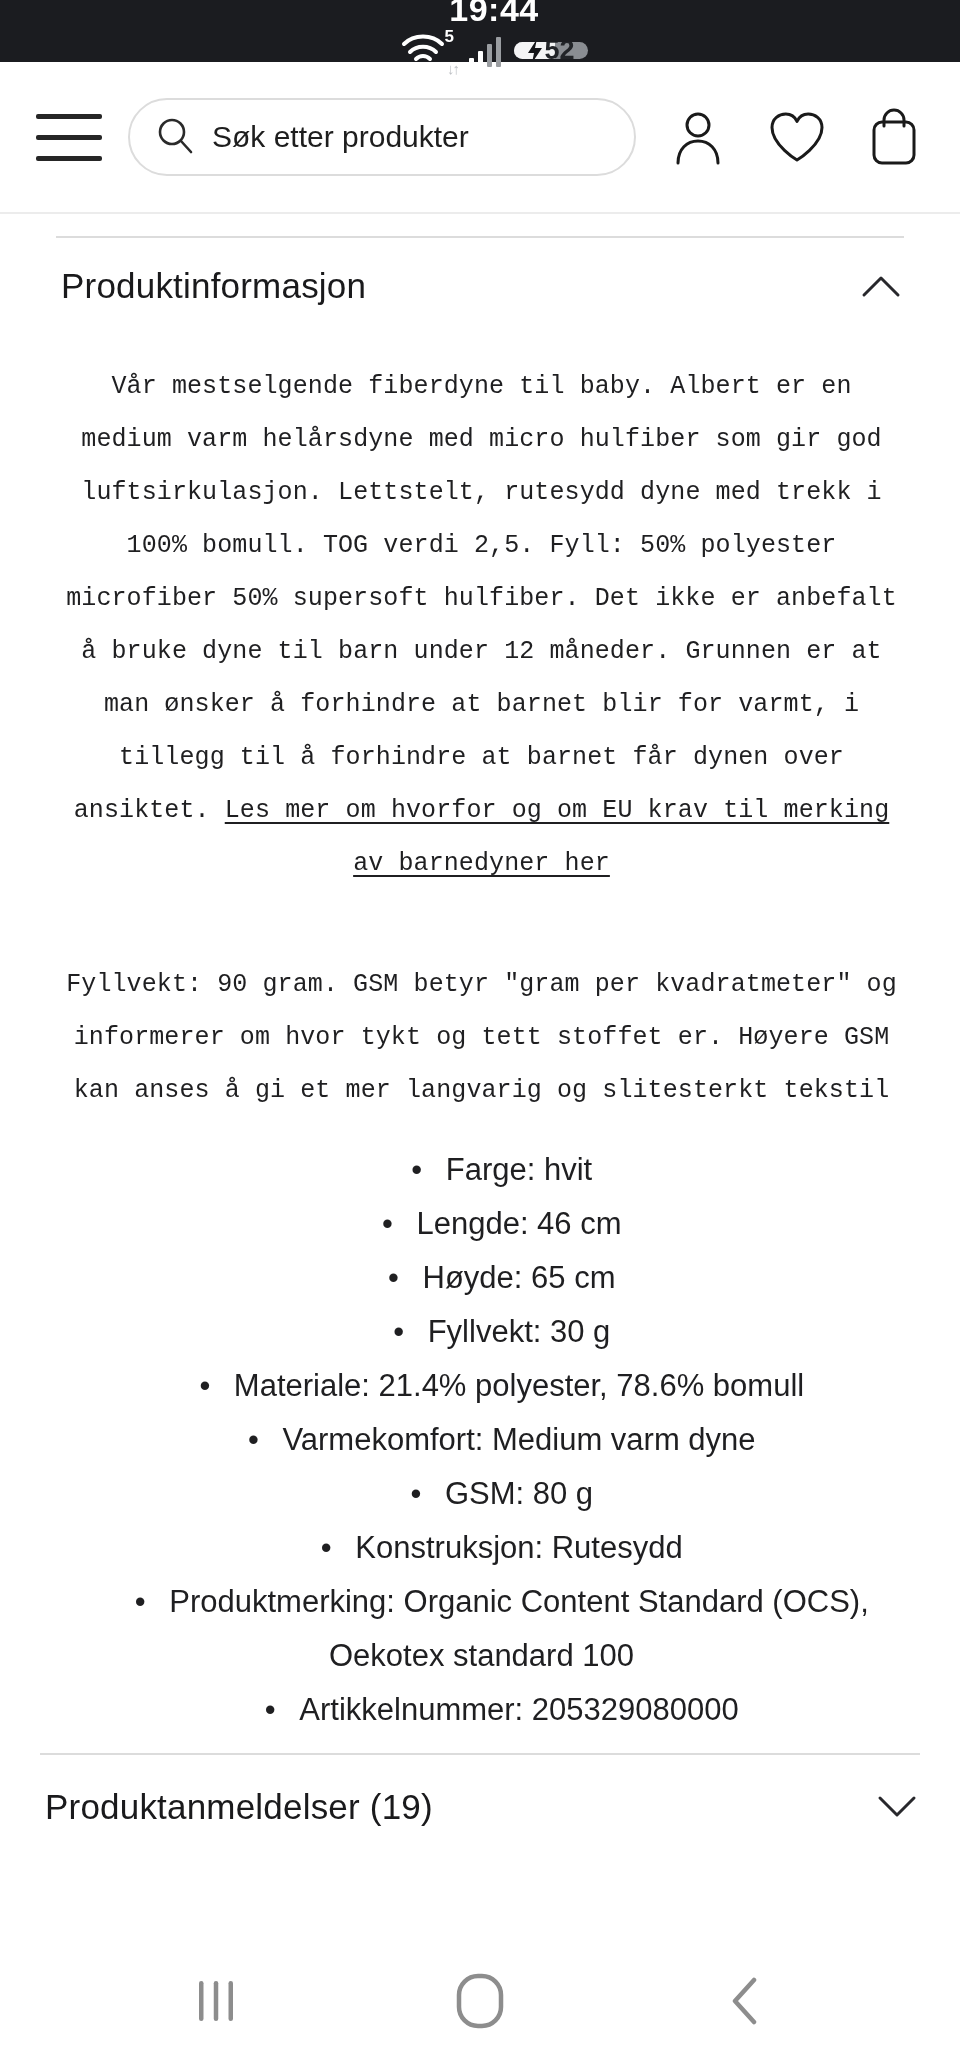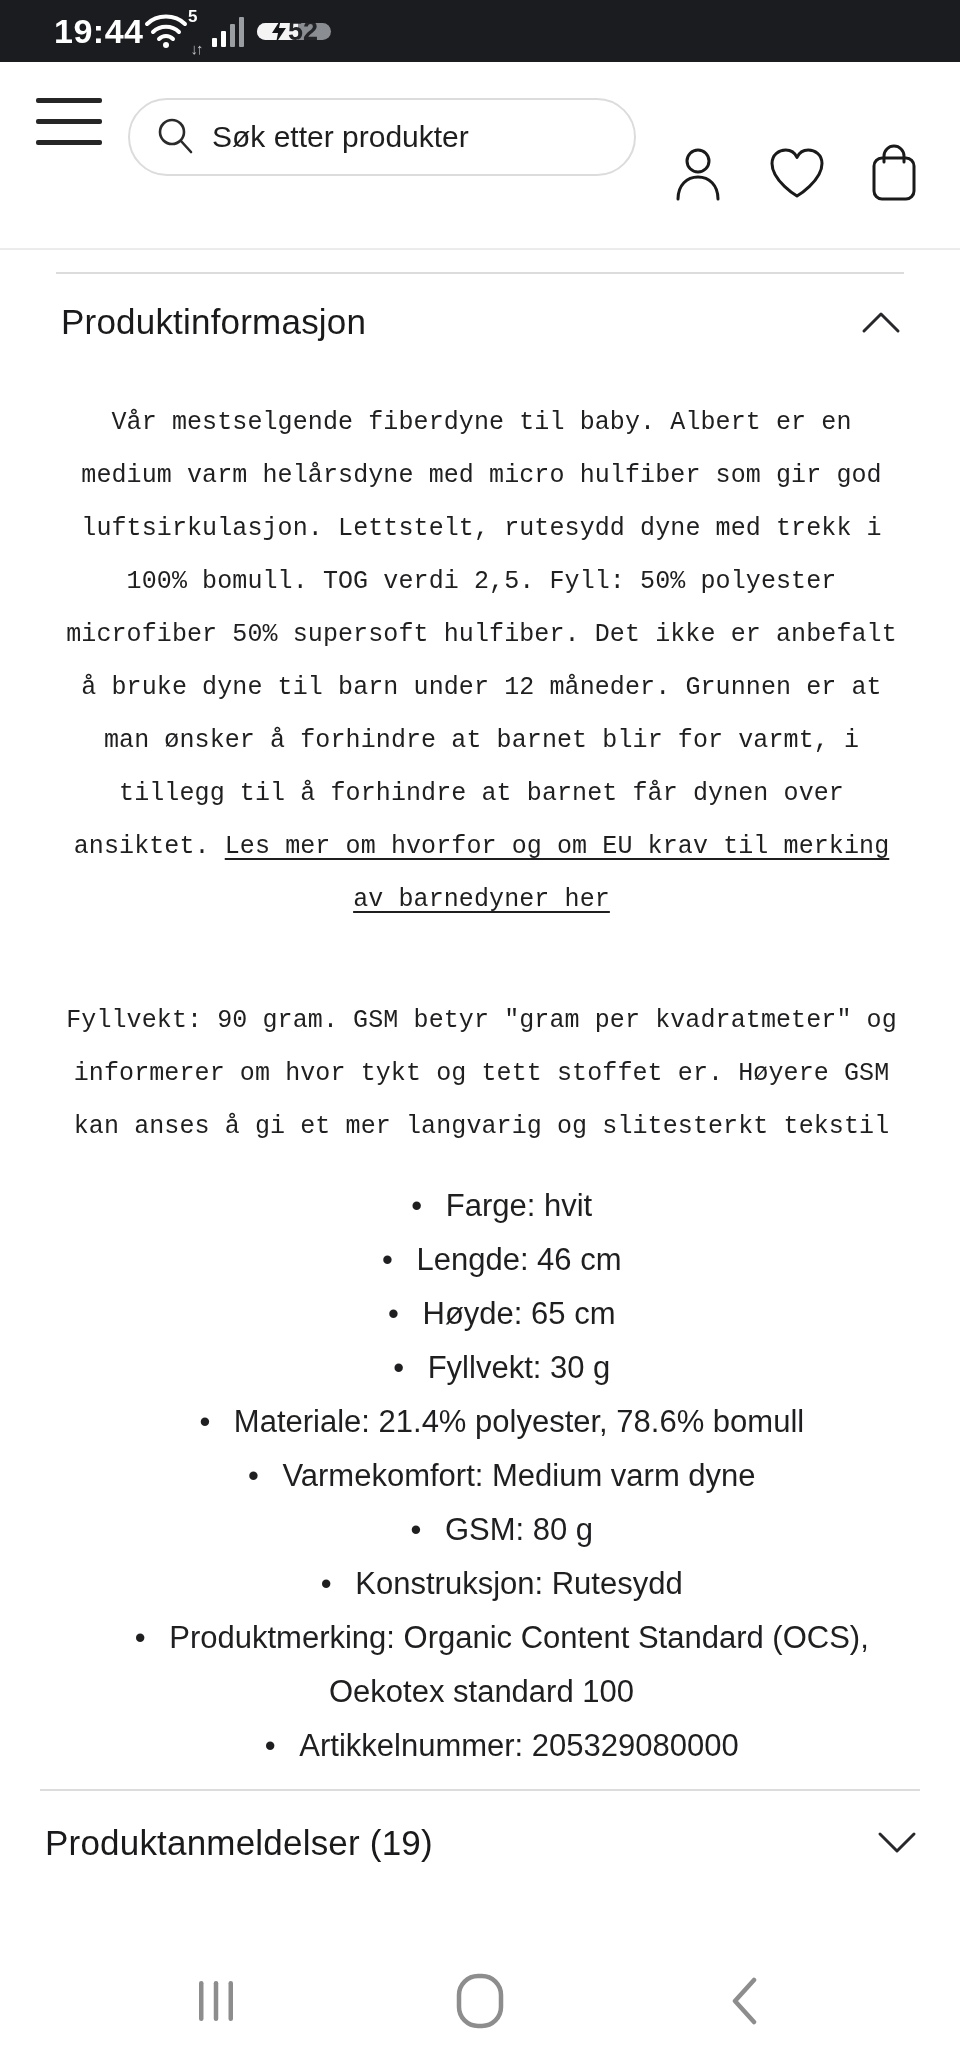--- a/index.html
+++ b/index.html
@@ -7,40 +7,41 @@
   .screen {
     position:relative; width:960px; height:2059px; margin:0 auto;
     background:#fff; overflow:hidden;
     font-family:"Liberation Sans", sans-serif;
     color:var(--text, #1d1d1f);
   }
 
   
   .status-bar {
     height:62px; background:var(--status-bg,#1b1c20);
-    display:flex; align-items:center; justify-content:flex-start;
+    display:flex; align-items:center; justify-content:center;
     padding:0 26px 0 54px;
+    flex-direction:column;
   }
   .status-time { color:#fff; font-size:34px; font-weight:700; letter-spacing:.5px; }
   .status-right { display:flex; align-items:center; gap:13px; }
   .wifi-wrap { position:relative; width:56px; height:44px; }
   .wifi-wrap .wifi-num { position:absolute; right:2px; top:-2px; color:#fff; font-size:17px; font-weight:700; }
   .wifi-wrap .wifi-arrows { position:absolute; right:-2px; bottom:-4px; font-size:15px; color:#bfc2c6; letter-spacing:-2px; }
   .battery {
     position:relative; width:74px; height:17px; border-radius:18px;
     background:#8a8d92; overflow:hidden; display:flex; align-items:center; justify-content:center;
   }
   .battery .fill { position:absolute; left:0; top:0; bottom:0; width:55%; background:#f4f4f5; }
   .battery .inner { position:relative; display:flex; align-items:center; gap:1px; z-index:1; }
   .battery .pct { color:#222428; font-weight:700; font-size:27px; }
 
   
   .app-header {
     height:152px; background:#fff; border-bottom:2px solid #ececec;
-    display:flex; padding:0 42px 0 36px;margin-top:36px;
+    display:flex; align-items:center; padding:0 42px 0 36px;
   }
   .hamburger { width:66px; display:flex; flex-direction:column; gap:16px; cursor:pointer; }
   .hamburger span { display:block; height:5px; background:#262626; border-radius:2px; }
   .search-pill {
     margin-left:26px; width:508px; height:78px; border:2px solid #dcdcdc; border-radius:42px;
     display:flex; align-items:center; padding:0 10px 0 24px; gap:14px; background:#fff;
   }
   .search-pill input {
     border:none; outline:none; flex:1; font-family:inherit;
     font-size:30px; color:#1e1e1e; background:transparent;

